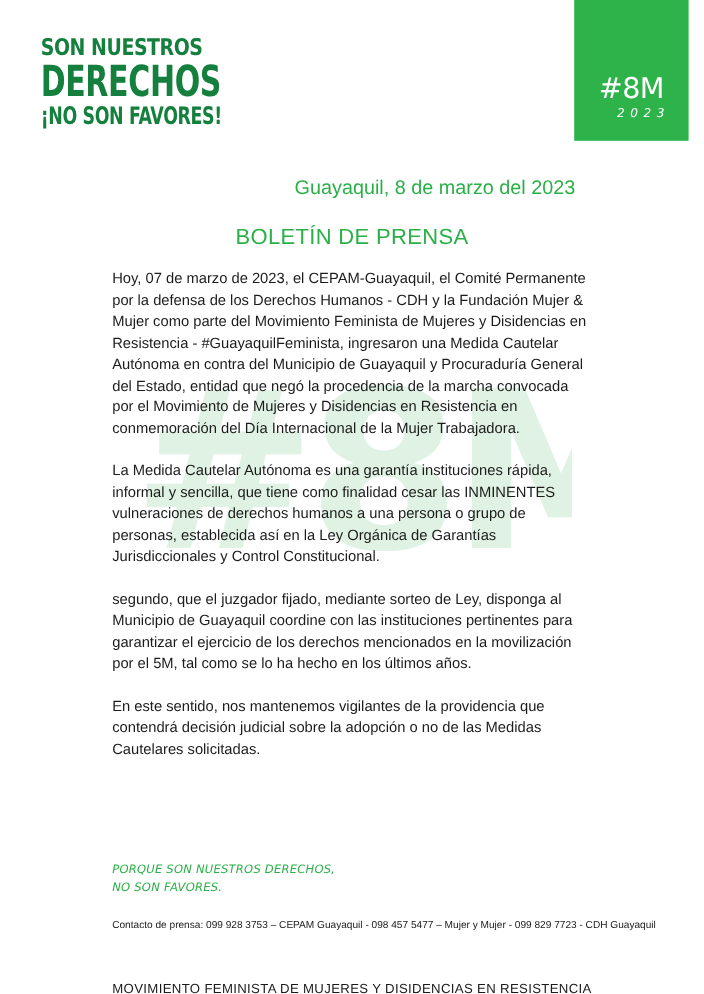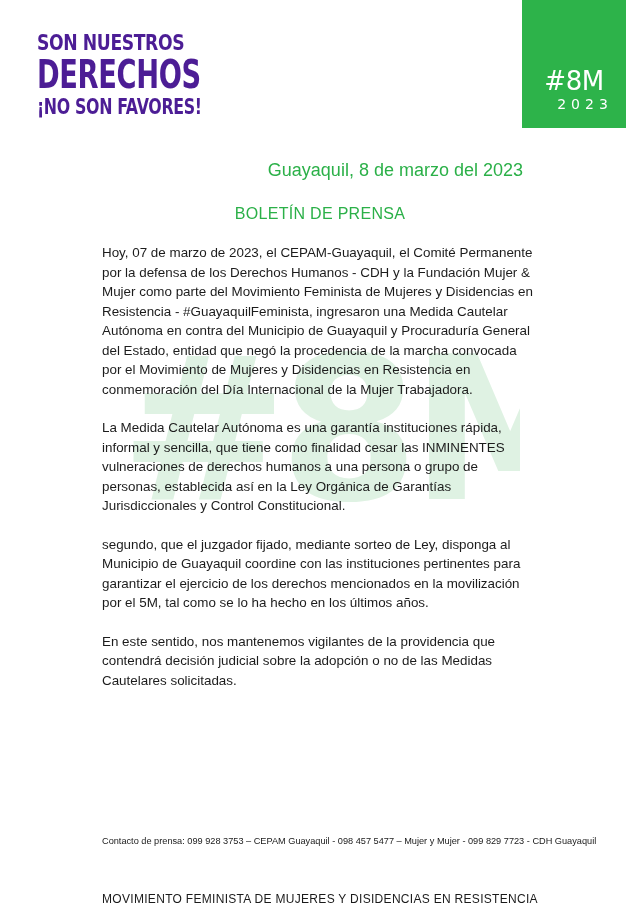--- a/index.html
+++ b/index.html
@@ -4,48 +4,48 @@
 <style>
   html, body { margin: 0; padding: 0; }
   body {
     width: 640px; height: 904px; position: relative; overflow: hidden;
     background: #ffffff;
     font-family: "Liberation Sans Narrow", "Liberation Sans", sans-serif;
     color: #1a1a1a;
   }
   .slogan {
     position: absolute; left: 37px; top: 33px; width: 160px;
-    color: #4c1d95; font-family: "DejaVu Sans", sans-serif; font-weight: bold;
+    color: #15803d; font-family: "DejaVu Sans", sans-serif; font-weight: bold;
     line-height: 1; letter-spacing: -0.5px;
   }
   .slogan .l1 { font-size: 21px; display: block; transform: scaleX(0.82); transform-origin: left; white-space: nowrap; }
   .slogan .l2 { font-size: 39px; display: block; transform: scaleX(0.70); transform-origin: left; white-space: nowrap; margin-top: 1px; }
   .slogan .l3 { font-size: 22px; display: block; transform: scaleX(0.72); transform-origin: left; white-space: nowrap; margin-top: 2px; }
 
   .badge {
     position: absolute; left: 522px; top: 0; width: 104px; height: 128px;
     background: #2db34a; color: #ffffff; text-align: center;
   }
   .badge .tag { position: absolute; left: 0; right: 0; top: 68px; font-family: "DejaVu Sans", sans-serif; font-size: 26px; line-height: 1; letter-spacing: -0.5px; }
-  .badge .year { position: absolute; left: 0; right: 0; top: 97px; font-family: "DejaVu Sans", sans-serif; font-size: 14px; letter-spacing: 5px; line-height: 1; padding-left: 22px; }
+  .badge .year { position: absolute; left: 0; right: 0; top: 97px; font-family: "DejaVu Sans", sans-serif; font-size: 11px; letter-spacing: 5px; line-height: 1; padding-left: 22px; font-style: italic; }
 
   .watermark {
     position: absolute; left: 120px; top: 350px; width: 400px; height: 160px;
     color: #dff2e3; font-family: "DejaVu Sans", sans-serif; font-weight: bold;
     font-size: 200px; line-height: 160px; text-align: center; letter-spacing: -8px;
     z-index: 0; user-select: none; overflow: hidden;
   }
 
   .dateline {
     position: absolute; right: 117px; top: 160px;
     color: #2bb048; font-size: 18px; white-space: nowrap; text-align: right;
   }
   .title {
     position: absolute; left: 0; right: 0; top: 205px; text-align: center;
-    color: #2bb048; font-size: 16px; letter-spacing: 0.3px;
+    color: #2bb048; font-size: 20px; letter-spacing: 0.3px;
   }
 
   .body {
     position: absolute; left: 102px; top: 243px; width: 432px; z-index: 1;
     font-size: 13.4px; line-height: 19.5px; color: #1c1c1c;
   }
   .body p { margin: 0 0 19px 0; }
 
   .closing {
     position: absolute; left: 102px; top: 783px;
@@ -81,16 +81,18 @@
 <div class="title">BOLETÍN DE PRENSA</div>
 
 <div class="body">
   <p>Hoy, 07 de marzo de 2023, el CEPAM-Guayaquil, el Comité Permanente por la defensa de los Derechos Humanos - CDH y la Fundación Mujer &amp; Mujer como parte del Movimiento Feminista de Mujeres y Disidencias en Resistencia - #GuayaquilFeminista, ingresaron una Medida Cautelar Autónoma en contra del Municipio de Guayaquil y Procuraduría General del Estado, entidad que negó la procedencia de la marcha convocada por el Movimiento de Mujeres y Disidencias en Resistencia en conmemoración del Día Internacional de la Mujer Trabajadora.</p>
   <p>La Medida Cautelar Autónoma es una garantía instituciones rápida, informal y sencilla, que tiene como finalidad cesar las INMINENTES vulneraciones de derechos humanos a una persona o grupo de personas, establecida así en la Ley Orgánica de Garantías Jurisdiccionales y Control Constitucional.</p>
   <p>segundo, que el juzgador fijado, mediante sorteo de Ley, disponga al Municipio de Guayaquil coordine con las instituciones pertinentes para garantizar el ejercicio de los derechos mencionados en la movilización por el 5M, tal como se lo ha hecho en los últimos años.</p>
   <p>En este sentido, nos mantenemos vigilantes de la providencia que contendrá decisión judicial sobre la adopción o no de las Medidas Cautelares solicitadas.</p>
 </div>
 
 <div class="closing">
+  <div>PORQUE SON NUESTROS DERECHOS,</div>
+  <div>NO SON FAVORES.</div>
 </div>
 
 <div class="contact">Contacto de prensa: 099 928 3753 – CEPAM Guayaquil - 098 457 5477 – Mujer y Mujer - 099 829 7723 - CDH Guayaquil</div>
 <div class="footer">MOVIMIENTO FEMINISTA DE MUJERES Y DISIDENCIAS EN RESISTENCIA</div>
 
 </body></html>

